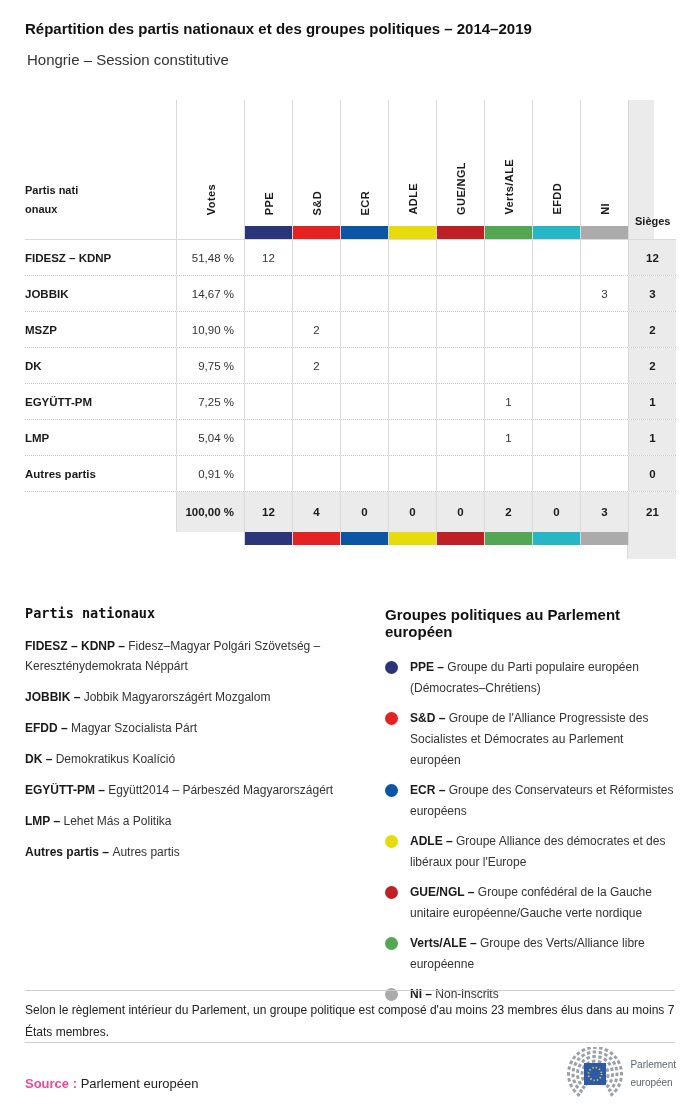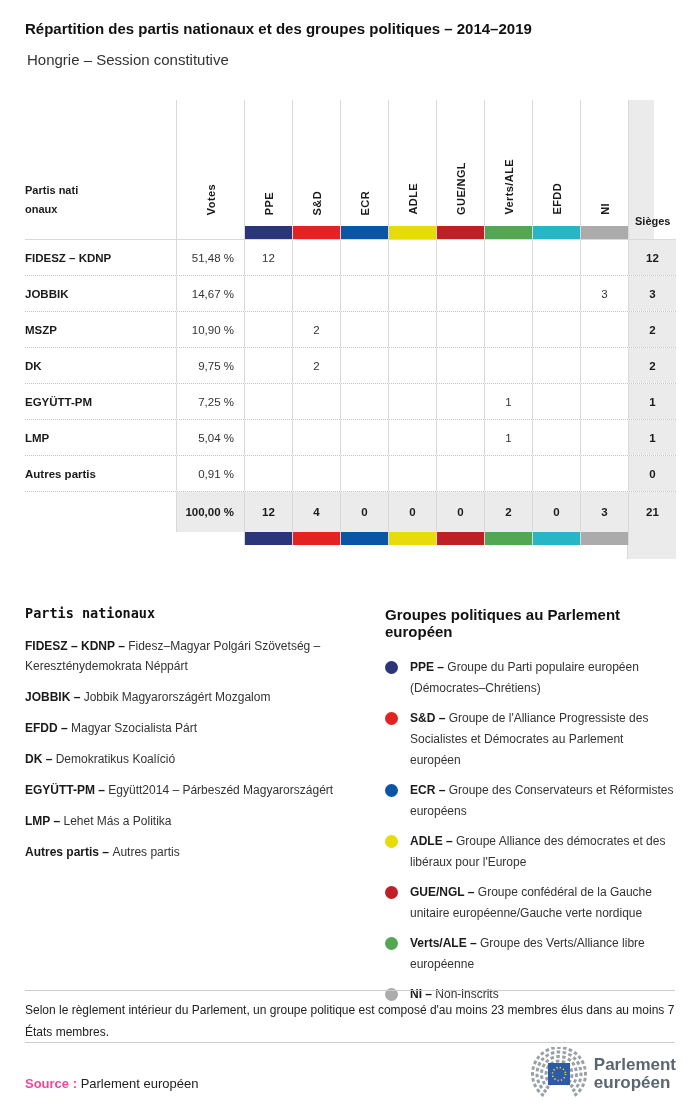--- a/index.html
+++ b/index.html
@@ -51,21 +51,21 @@
   .lgr-dot{position:absolute;left:0;top:4px;width:13px;height:13px;border-radius:50%;}
 
   
   .rule{position:absolute;left:25px;width:650px;border-top:1px solid #cccccc;height:0;}
   .rule.r1{top:990px;}
   .rule.r2{top:1042px;}
   .note{position:absolute;left:25px;top:999px;width:650px;font-size:12px;line-height:22px;color:#222;}
   .source{position:absolute;left:25px;top:1076px;font-size:13px;color:#222;}
   .source b{color:#ec4899;}
   .logo{position:absolute;right:24px;top:1047px;display:flex;align-items:center;gap:7px;}
-  .logo-text{font-size:17px;font-weight:700;color:#5b6670;line-height:18px;}
+  .logo-text{font-size:10px;font-weight:400;color:#5b6670;line-height:18px;}
 </style>
 </head>
 <body>
 
 <div class="page">
   <div class="title">Répartition des partis nationaux et des groupes politiques – 2014–2019</div>
   <div class="subtitle">Hongrie – Session constitutive</div>
 
   <div class="tbl" id="tbl">
       <div class="thead">

